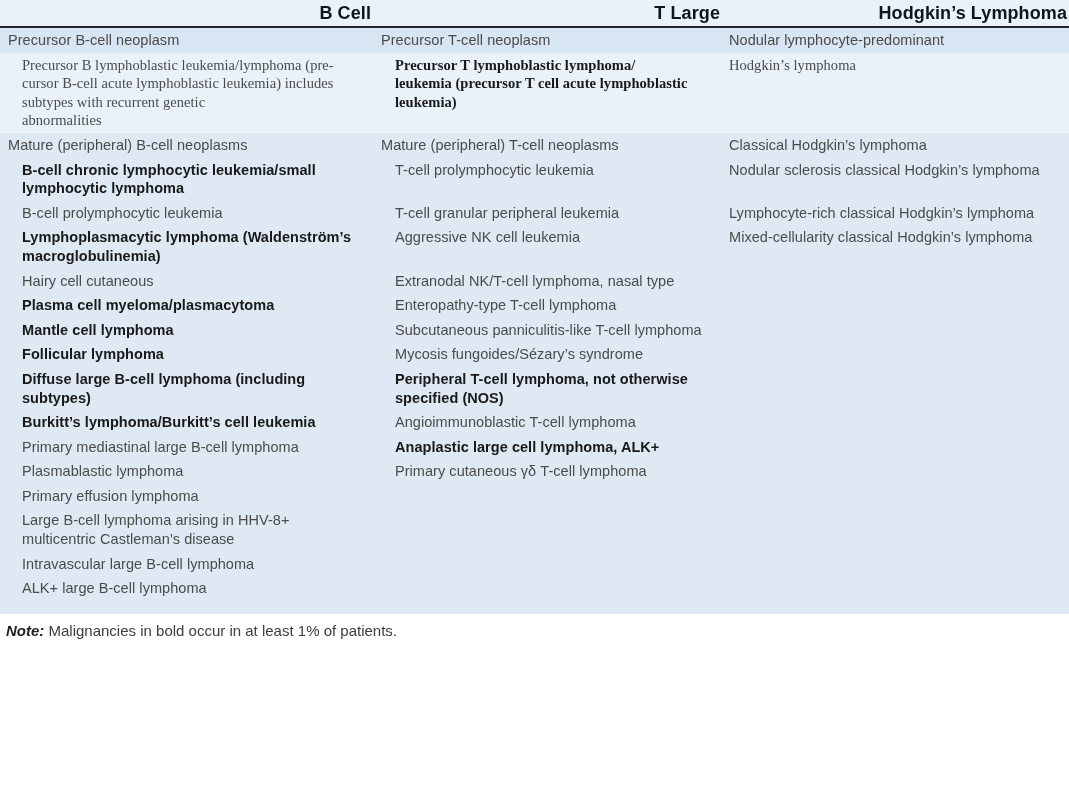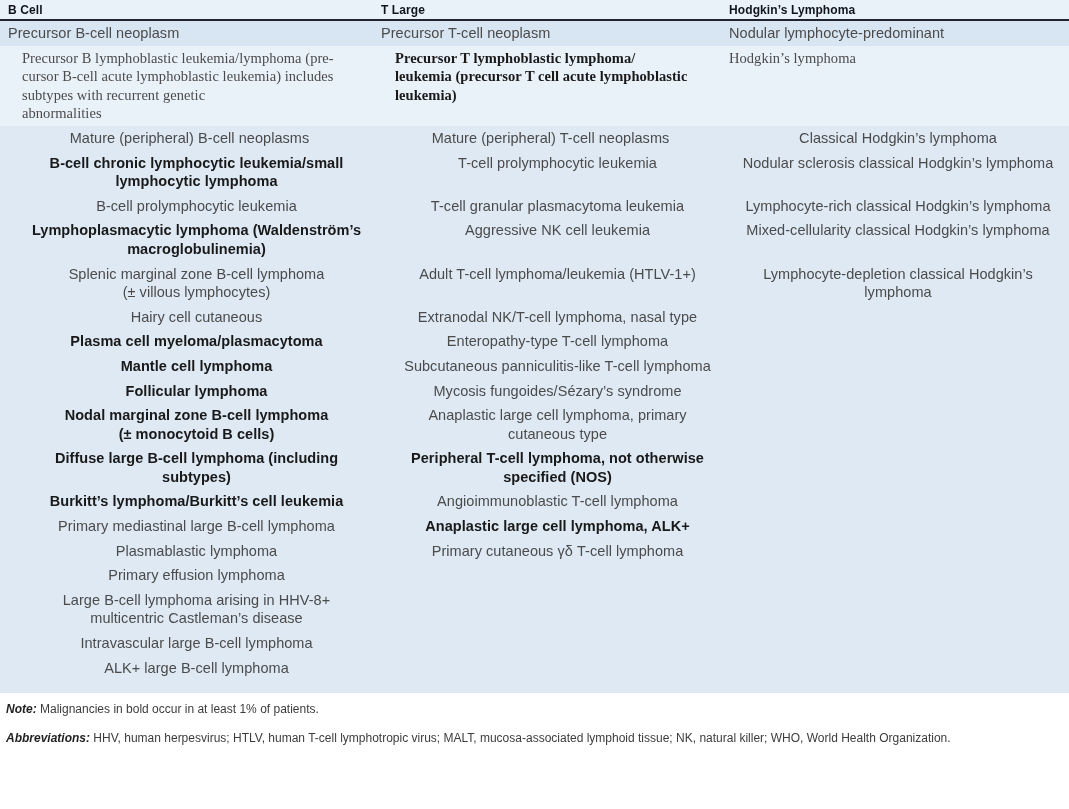--- a/index.html
+++ b/index.html
@@ -18,26 +18,26 @@
     width: 1069px;
     height: 809px;
     background: #ffffff;
   }
   table.lymph-table {
     border-collapse: collapse;
     table-layout: fixed;
     width: 1069px;
   }
   th {
-    text-align: left;
-    font-size: 12px;
+    text-align: right;
+    font-size: 18px;
     font-weight: bold;
     color: var(--header-text, #10141f);
     background: var(--band-light, #e9f1f9);
-    padding: 3px 2px 2px 8px;
+    padding: 3px 2px 2px 16px;
     border-bottom: 2.5px solid var(--rule, #20242e);
     letter-spacing: 0.1px;
   }
   th:nth-child(3) { padding-left: 7px; }
   td {
     vertical-align: top;
     font-size: 14.5px;
     line-height: 18.6px;
     color: var(--text, #4b4b4b);
     padding: 3px 2px 3px 8px;
@@ -45,25 +45,25 @@
     letter-spacing: 0.05px;
   }
   td:nth-child(3) { padding-left: 7px; }
   td.bold {
     font-weight: bold;
     color: var(--text-bold, #191919);
   }
   td.indent { padding-left: 22px; }
   tr.band-dark  td { background: var(--band-dark,  #d8e5f2); }
   tr.band-light td { background: var(--band-light, #e9f1f9); font-family: Liberation Serif, serif; }
-  tr.band-mid   td { background: var(--band-mid,  #dee9f4); text-align: center; }
+  tr.band-mid   td { background: var(--band-mid,  #dee9f4); }
   tbody tr:last-child td { padding-bottom: 16px; }
   .notes {
     padding: 9px 8px 0 6px;
-    font-size: 12px;
+    font-size: 15px;
     color: var(--footnote-text, #3c3c3c);
   }
   .notes p {
     margin: 0 0 13px 0;
     line-height: 15.5px;
   }
   .lbl {
     font-weight: bold;
     font-style: italic;
     color: #1f1f1f;
@@ -109,61 +109,47 @@
           <td>Classical Hodgkin’s lymphoma</td>
         </tr>
         <tr class="band-mid">
           <td class="bold indent">B-cell chronic lymphocytic leukemia/small
 lymphocytic lymphoma</td>
           <td class="indent">T-cell prolymphocytic leukemia</td>
           <td>Nodular sclerosis classical Hodgkin’s lymphoma</td>
         </tr>
         <tr class="band-mid">
           <td class="indent">B-cell prolymphocytic leukemia</td>
-          <td class="indent">T-cell granular plasmacytoma leukemia</td>
+          <td class="indent">T-cell granular peripheral leukemia</td>
           <td>Lymphocyte-rich classical Hodgkin’s lymphoma</td>
         </tr>
         <tr class="band-mid">
           <td class="bold indent">Lymphoplasmacytic lymphoma (Waldenström’s
 macroglobulinemia)</td>
           <td class="indent">Aggressive NK cell leukemia</td>
           <td>Mixed-cellularity classical Hodgkin’s lymphoma</td>
         </tr>
         <tr class="band-mid">
-          <td class="indent">Splenic marginal zone B-cell lymphoma
-(± villous lymphocytes)</td>
-          <td class="indent">Adult T-cell lymphoma/leukemia (HTLV-1+)</td>
-          <td>Lymphocyte-depletion classical Hodgkin’s
-lymphoma</td>
-        </tr>
-        <tr class="band-mid">
           <td class="indent">Hairy cell cutaneous</td>
           <td class="indent">Extranodal NK/T-cell lymphoma, nasal type</td>
           <td></td>
         </tr>
         <tr class="band-mid">
           <td class="bold indent">Plasma cell myeloma/plasmacytoma</td>
           <td class="indent">Enteropathy-type T-cell lymphoma</td>
           <td></td>
         </tr>
         <tr class="band-mid">
           <td class="bold indent">Mantle cell lymphoma</td>
           <td class="indent">Subcutaneous panniculitis-like T-cell lymphoma</td>
           <td></td>
         </tr>
         <tr class="band-mid">
           <td class="bold indent">Follicular lymphoma</td>
           <td class="indent">Mycosis fungoides/Sézary’s syndrome</td>
-          <td></td>
-        </tr>
-        <tr class="band-mid">
-          <td class="bold indent">Nodal marginal zone B-cell lymphoma
-(± monocytoid B cells)</td>
-          <td class="indent">Anaplastic large cell lymphoma, primary
-cutaneous type</td>
           <td></td>
         </tr>
         <tr class="band-mid">
           <td class="bold indent">Diffuse large B-cell lymphoma (including
 subtypes)</td>
           <td class="bold indent">Peripheral T-cell lymphoma, not otherwise
 specified (NOS)</td>
           <td></td>
         </tr>
         <tr class="band-mid">
@@ -200,17 +186,16 @@
         <tr class="band-mid">
           <td class="indent">ALK+ large B-cell lymphoma</td>
           <td></td>
           <td></td>
         </tr>
       </tbody>
   </table>
 
   <div class="notes">
     <p><span class="lbl">Note:</span><span> Malignancies in bold occur in at least 1% of patients.</span></p>
-    <p><span class="lbl">Abbreviations:</span><span> HHV, human herpesvirus; HTLV, human T-cell lymphotropic virus; MALT, mucosa-associated lymphoid tissue; NK, natural killer; WHO, World Health Organization.</span></p>
 
   </div>
 
 </div>
 
 </body></html>

